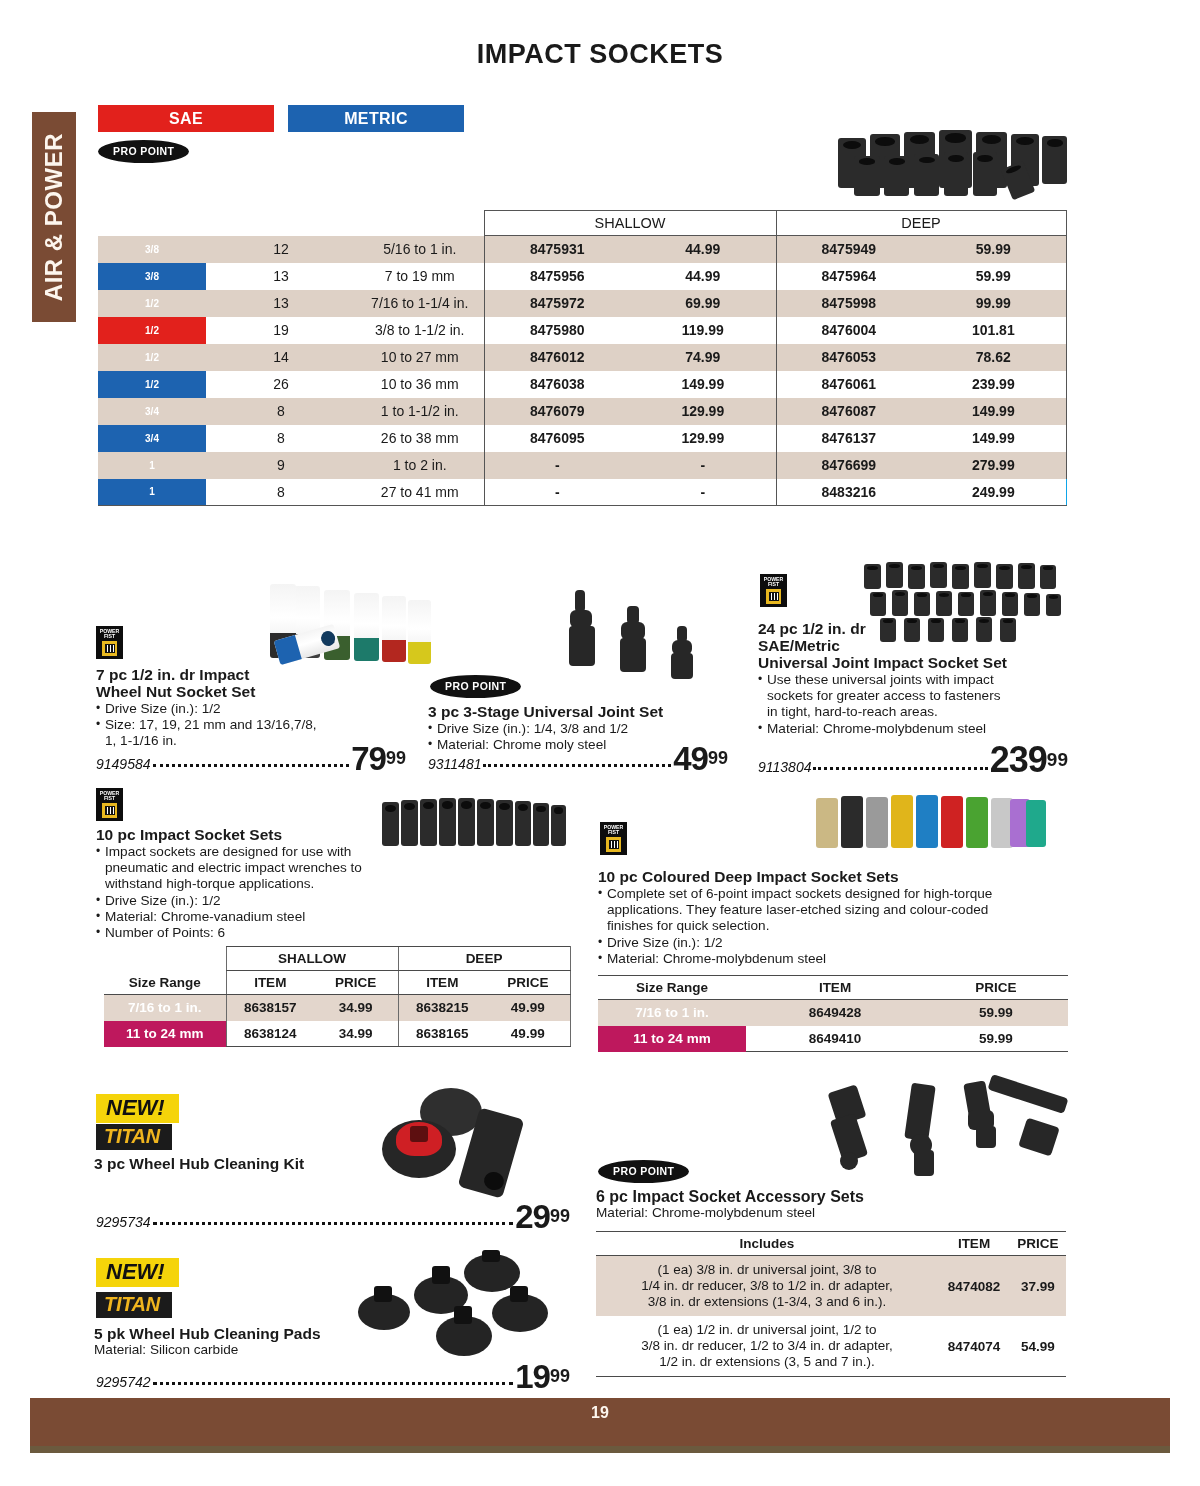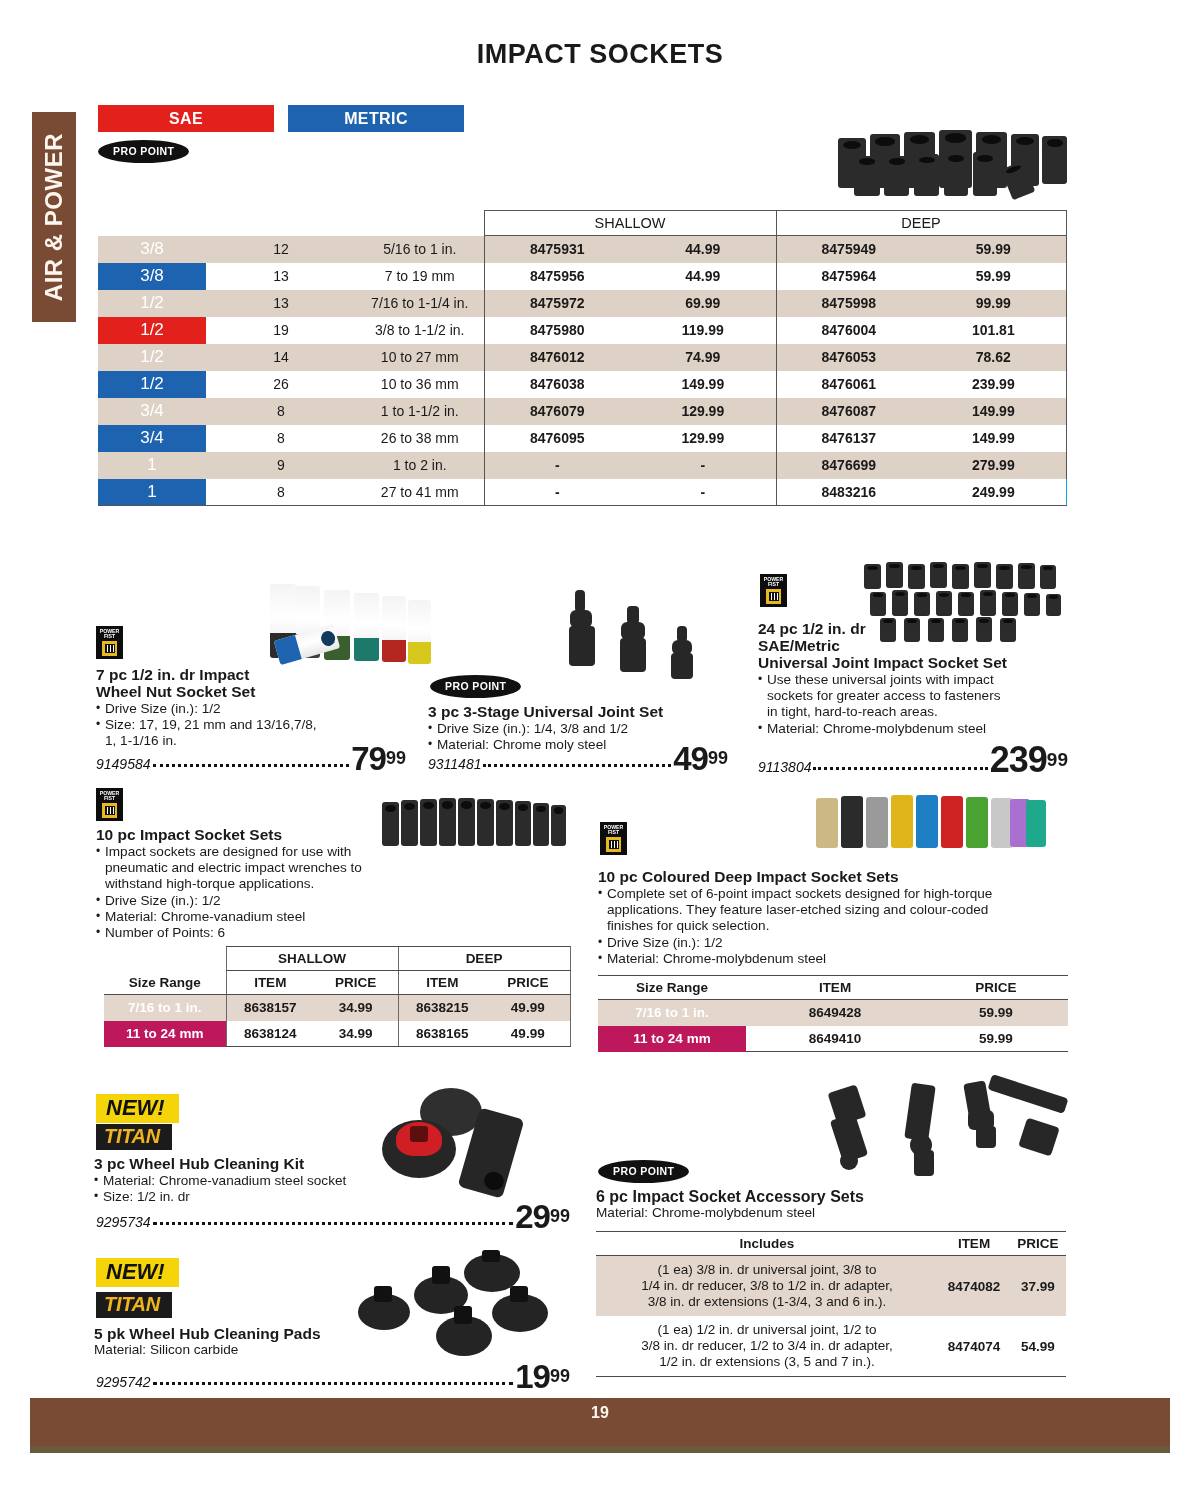--- a/index.html
+++ b/index.html
@@ -111,21 +111,21 @@
   .tbl th, .tbl td { font-size: 13.5px; }
 
   
   #main-table { position: absolute; left: 98px; top: 210px; width: 968px; }
   #main-table table { width: 968px; table-layout: fixed; }
   #main-table .grp { text-align: center; font-weight: normal; font-size: 14.5px; height: 25px; }
   #main-table .sub { text-align: center; font-weight: bold; font-size: 14px; height: 27px; }
   #main-table td { height: 27px; text-align: center; font-weight: bold; font-size: 14px; }
   #main-table tbody tr.alt td { background: #ded1c6; }
   #main-table tbody tr td.drive {
-    color: #fff; font-weight: normal; font-size: 17px; padding: 0;
+    color: #fff; font-weight: bold; font-size: 10px; padding: 0;
   }
   .drive.red { background: #e2211c; }
   .drive.blue { background: #1d63b0; }
   .v-sep-l { border-left: 1px solid #555; }
   .line-top { border-top: 1px solid #555; }
   .line-bot { border-bottom: 1px solid #555; }
   #main-table td.numcol { font-weight: normal; }
 
   
   .minitbl { width: 100%; table-layout: fixed; }
@@ -563,24 +563,20 @@
     <div style="position:absolute;left:112px;top:86px;width:20px;height:18px;background:#0c0c0c;border-radius:50%;transform:rotate(16deg);"></div>
   </div>
   <div style="position:absolute;left:96px;top:1094px;">
     <span class="newflag">NEW!</span>
   </div>
   <div style="position:absolute;left:96px;top:1124px;">
     <span class="titan">TITAN</span>
   </div>
   <div style="position:absolute;left:94px;top:1155px;width:330px;">
     <h3 class="prod">3 pc Wheel Hub Cleaning Kit</h3>
-    <ul class="bullets">
-      <li>Material: Chrome-vanadium steel socket</li>
-      <li>Size: 1/2 in. dr</li>
-    </ul>
   </div>
   <div class="skuline" style="position:absolute;left:96px;top:1203px;width:474px;">
     <span class="sku">9295734</span>
     <span class="dots"></span>
     <span class="price"><span class="d">29</span><span class="c">99</span></span>
   </div>
 
   <div class="imgbox" style="left:340px;top:1250px;width:230px;height:120px;">
     <div style="position:absolute;left:18px;top:44px;width:52px;height:36px;background:#242424;border-radius:50%;"></div>
     <div style="position:absolute;left:34px;top:36px;width:18px;height:16px;background:#111;border-radius:3px;"></div>

